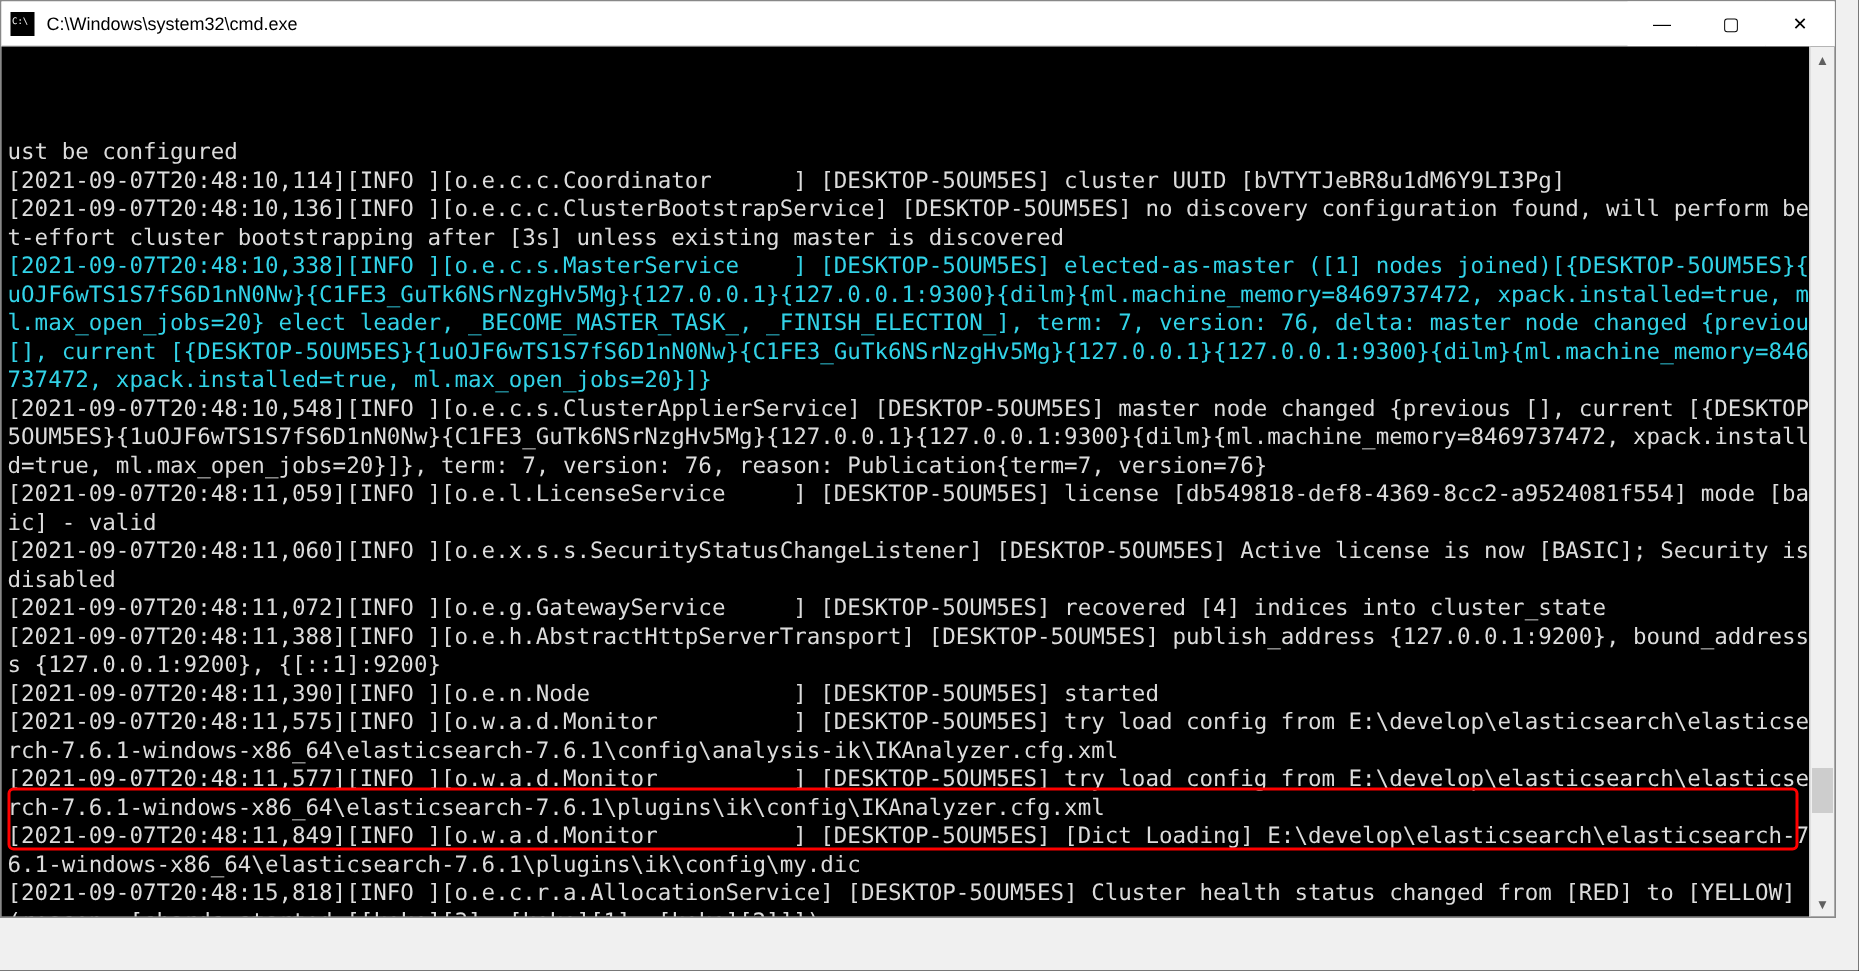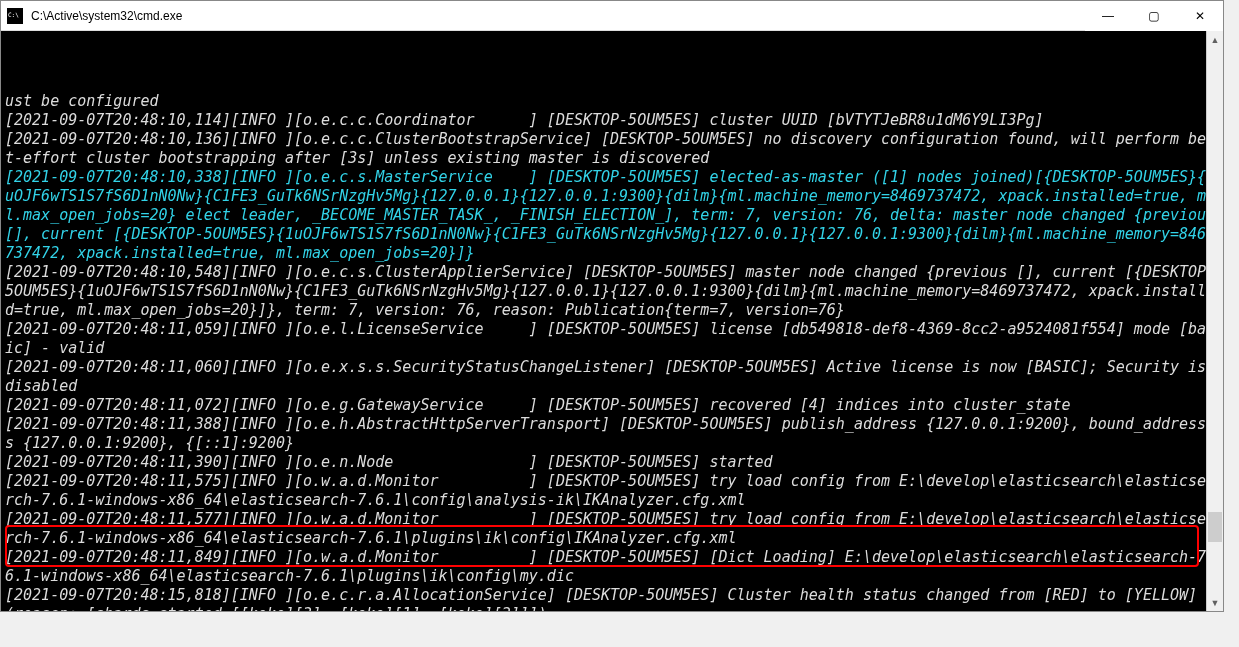--- a/index.html
+++ b/index.html
@@ -64,21 +64,21 @@
     font-family: "NSimSun","SimSun","Consolas",monospace;
     font-size: 15px;
     line-height: 19px;
     padding: 4px 6px 4px 4px;
     height: 580px;
     overflow: hidden;
     position: relative;
     white-space: pre-wrap;
     word-break: break-all;
   }
-  .console .line { display: block; font-style: italic; }
+  .console .line { display: block; }
   .console .cyan { color: #32d3e8;  }
   .highlight-box {
     position: absolute;
     border: 2px solid #ff0000;
     border-radius: 4px;
     pointer-events: none;
   }
   .scrollbar {
     position: absolute;
     right: 0;
@@ -114,21 +114,21 @@
     bottom: 0; left: 0; right: 0;
   }
 </style>
 </head>
 <body>
 
 <div class="window">
 
   <div class="titlebar">
     <span class="icon"></span>
-    <span class="title">C:\Active\system32\cmd.exe</span>
+    <span class="title">C:\Windows\system32\cmd.exe</span>
     <div class="win-controls">
       <div class="win-btn">—</div>
       <div class="win-btn">▢</div>
       <div class="win-btn close">✕</div>
     </div>
   </div>
 
   <div class="console" id="console">
     
     <span class="line">ust be configured</span><span class="line">[2021-09-07T20:48:10,114][INFO ][o.e.c.c.Coordinator      ] [DESKTOP-5OUM5ES] cluster UUID [bVTYTJeBR8u1dM6Y9LI3Pg]</span><span class="line">[2021-09-07T20:48:10,136][INFO ][o.e.c.c.ClusterBootstrapService] [DESKTOP-5OUM5ES] no discovery configuration found, will perform best-effort cluster bootstrapping after [3s] unless existing master is discovered</span><span class="line cyan">[2021-09-07T20:48:10,338][INFO ][o.e.c.s.MasterService    ] [DESKTOP-5OUM5ES] elected-as-master ([1] nodes joined)[{DESKTOP-5OUM5ES}{1uOJF6wTS1S7fS6D1nN0Nw}{C1FE3_GuTk6NSrNzgHv5Mg}{127.0.0.1}{127.0.0.1:9300}{dilm}{ml.machine_memory=8469737472, xpack.installed=true, ml.max_open_jobs=20} elect leader, _BECOME_MASTER_TASK_, _FINISH_ELECTION_], term: 7, version: 76, delta: master node changed {previous [], current [{DESKTOP-5OUM5ES}{1uOJF6wTS1S7fS6D1nN0Nw}{C1FE3_GuTk6NSrNzgHv5Mg}{127.0.0.1}{127.0.0.1:9300}{dilm}{ml.machine_memory=8469737472, xpack.installed=true, ml.max_open_jobs=20}]}</span><span class="line">[2021-09-07T20:48:10,548][INFO ][o.e.c.s.ClusterApplierService] [DESKTOP-5OUM5ES] master node changed {previous [], current [{DESKTOP-5OUM5ES}{1uOJF6wTS1S7fS6D1nN0Nw}{C1FE3_GuTk6NSrNzgHv5Mg}{127.0.0.1}{127.0.0.1:9300}{dilm}{ml.machine_memory=8469737472, xpack.installed=true, ml.max_open_jobs=20}]}, term: 7, version: 76, reason: Publication{term=7, version=76}</span><span class="line">[2021-09-07T20:48:11,059][INFO ][o.e.l.LicenseService     ] [DESKTOP-5OUM5ES] license [db549818-def8-4369-8cc2-a9524081f554] mode [basic] - valid</span><span class="line">[2021-09-07T20:48:11,060][INFO ][o.e.x.s.s.SecurityStatusChangeListener] [DESKTOP-5OUM5ES] Active license is now [BASIC]; Security is disabled</span><span class="line">[2021-09-07T20:48:11,072][INFO ][o.e.g.GatewayService     ] [DESKTOP-5OUM5ES] recovered [4] indices into cluster_state</span><span class="line">[2021-09-07T20:48:11,388][INFO ][o.e.h.AbstractHttpServerTransport] [DESKTOP-5OUM5ES] publish_address {127.0.0.1:9200}, bound_addresses {127.0.0.1:9200}, {[::1]:9200}</span><span class="line">[2021-09-07T20:48:11,390][INFO ][o.e.n.Node               ] [DESKTOP-5OUM5ES] started</span><span class="line">[2021-09-07T20:48:11,575][INFO ][o.w.a.d.Monitor          ] [DESKTOP-5OUM5ES] try load config from E:\develop\elasticsearch\elasticsearch-7.6.1-windows-x86_64\elasticsearch-7.6.1\config\analysis-ik\IKAnalyzer.cfg.xml</span><span class="line">[2021-09-07T20:48:11,577][INFO ][o.w.a.d.Monitor          ] [DESKTOP-5OUM5ES] try load config from E:\develop\elasticsearch\elasticsearch-7.6.1-windows-x86_64\elasticsearch-7.6.1\plugins\ik\config\IKAnalyzer.cfg.xml</span><span class="line">[2021-09-07T20:48:11,849][INFO ][o.w.a.d.Monitor          ] [DESKTOP-5OUM5ES] [Dict Loading] E:\develop\elasticsearch\elasticsearch-7.6.1-windows-x86_64\elasticsearch-7.6.1\plugins\ik\config\my.dic</span><span class="line">[2021-09-07T20:48:15,818][INFO ][o.e.c.r.a.AllocationService] [DESKTOP-5OUM5ES] Cluster health status changed from [RED] to [YELLOW] (reason: [shards started [[keke][3], [keke][1], [keke][2]]]).</span><div class="highlight-box" id="hl" style="top: 494px; left: 4px; width: 1194px; height: 42px;"></div>

